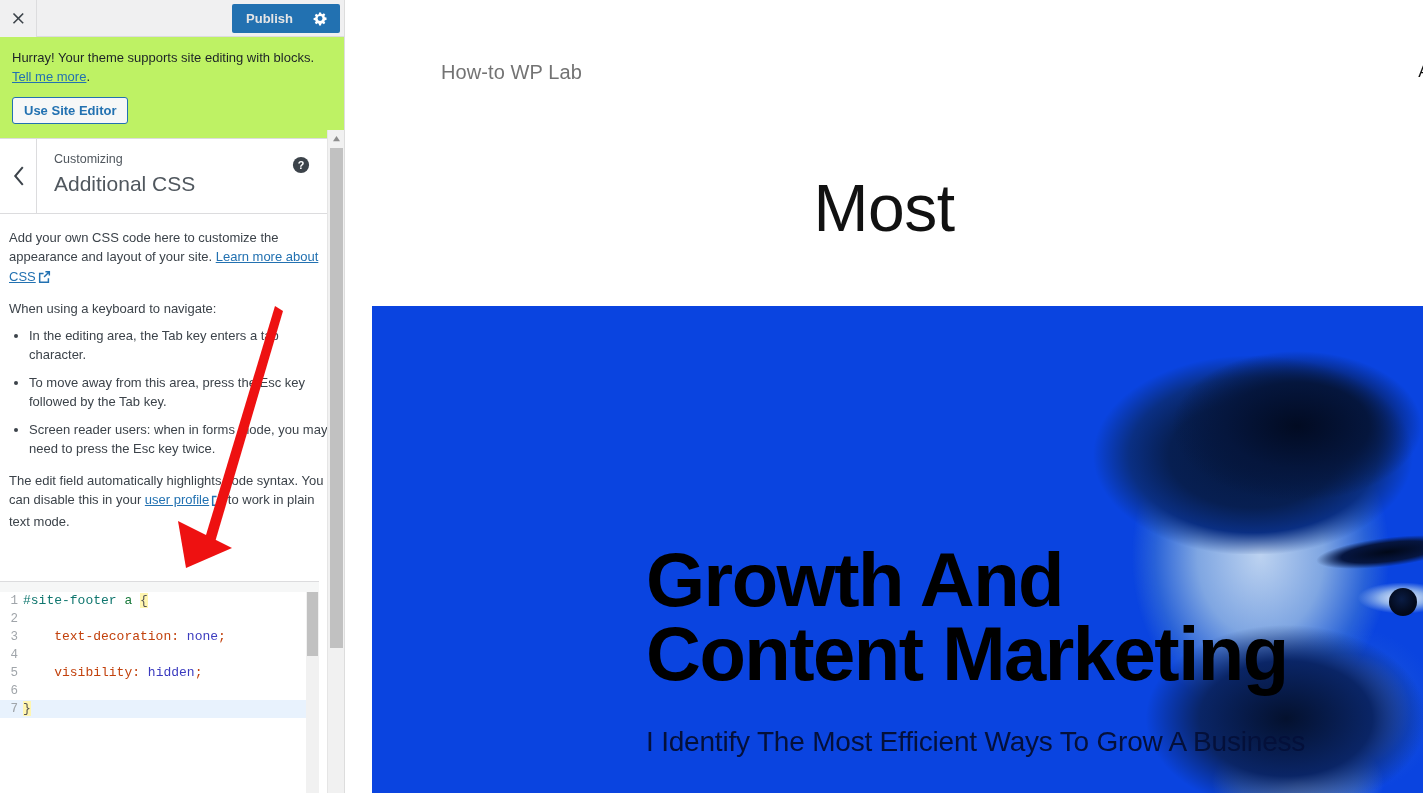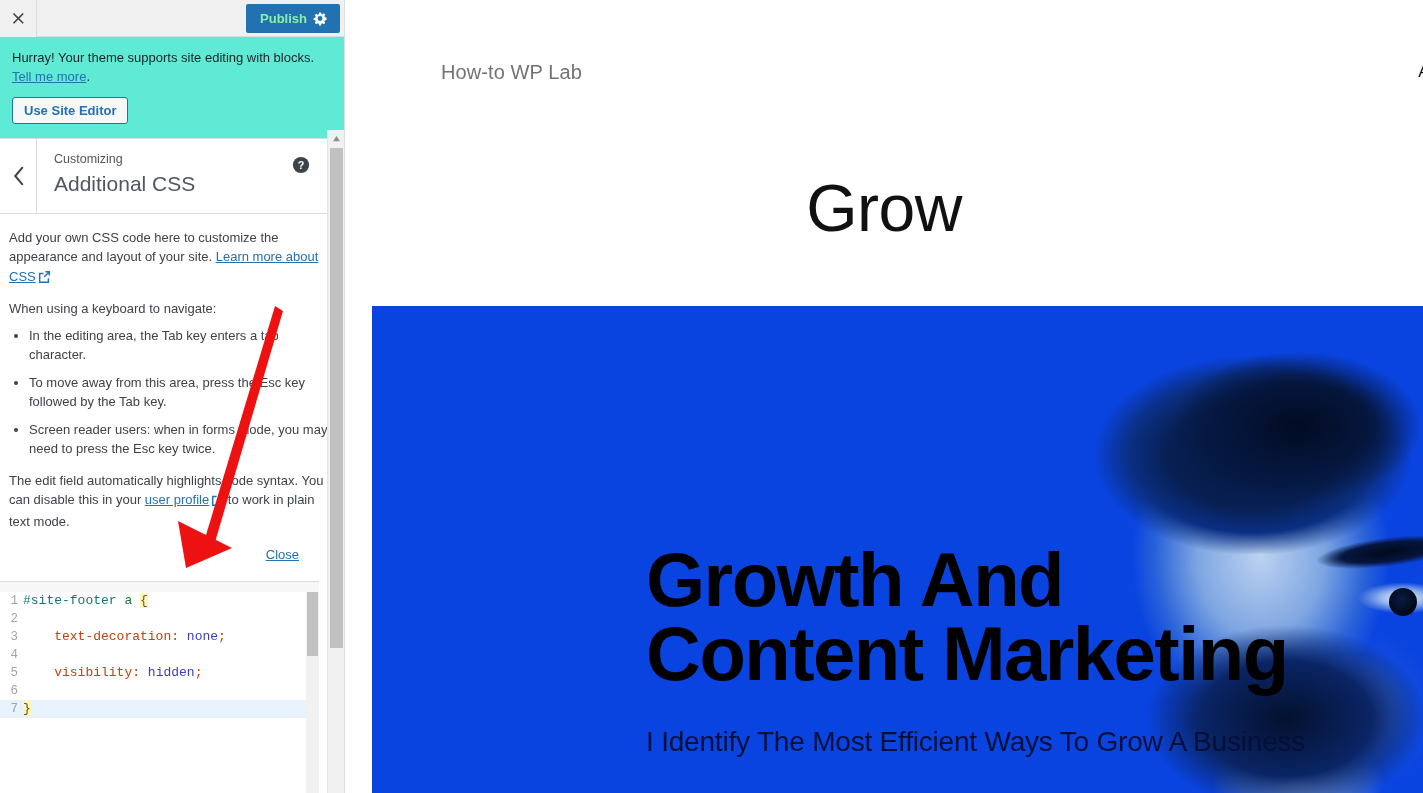--- a/index.html
+++ b/index.html
@@ -31,37 +31,37 @@
   #close-btn {
     width: 37px; height: 37px;
     display: flex; align-items: center; justify-content: center;
     border-right: 1px solid #dcdcde;
     background: #f0f0f1;
     cursor: pointer;
   }
   #close-btn svg { display:block; }
   #topbar-spacer { flex: 1 1 auto; }
   #publish-btn {
-    display: flex; align-items: center; gap: 6px;
+    display: flex; align-items: center; gap: 20px;
     background: #2271b1;
-    color: #86efac;
+    color: #e5e5e5;
     height: 29px;
     margin-right: 4px;
     padding: 0 12px 0 14px;
     border-radius: 2px;
     font-size: 13px;
     font-weight: 600;
     cursor: pointer;
     white-space: nowrap;
   }
   #publish-btn .gear { display: flex; align-items: center; }
 
   
   #notice {
-    background: #5eead4;
+    background: #bef264;
     border-bottom: 1px solid #dcdcde;
     padding: 12px 12px 14px 12px;
   }
   #notice-text {
     font-size: 13px; line-height: 1.45; color: #1d2327;
   }
   #notice-link {
     color: #2271b1; text-decoration: underline; cursor: pointer;
   }
   #site-editor-btn {
@@ -409,23 +409,20 @@
 
       <p id="syntax-note">
         <span>The edit field automatically highlights code syntax. You can disable this in your </span><a>user profile</a><span class="ext-icon">
           <svg width="13" height="13" viewBox="0 0 14 14">
             <path d="M1 3h5v1.6H2.6v7.8h7.8V9h1.6v5H1z" fill="#2271b1"></path>
             <path d="M8 1h5v5h-1.6V3.7L7.1 8 6 6.9l4.3-4.3H8z" fill="#2271b1"></path>
           </svg>
         </span><span> to work in plain text mode.</span>
       </p>
 
-      <div id="close-link-wrap">
-        <a id="close-link">Close</a>
-      </div>
     </div>
 
     <div id="editor-wrap">
       <div id="editor">
 
         <div class="code-line">
           <span class="ln">1</span>
           <span class="code-txt"><span class="tok-sel">#site-footer</span><span> </span><span class="tok-tag">a</span><span> </span><span class="tok-brace">{</span></span>
         </div>
 
@@ -475,21 +472,21 @@
     </div>
   </div>
 
   <div id="preview">
 
     <div id="site-header">
       <div id="site-title">How-to WP Lab</div>
       <div id="site-nav">Ab</div>
     </div>
 
-    <div id="page-heading">Grow</div>
+    <div id="page-heading">Most</div>
 
     <div id="hero">
       <div id="hero-photo">
         <div class="head"></div>
         <div class="cheek"></div>
         <div class="neck"></div>
         <div class="beard"></div>
         <div class="hair"></div>
         <div class="hair2"></div>
         <div class="brow"></div>

